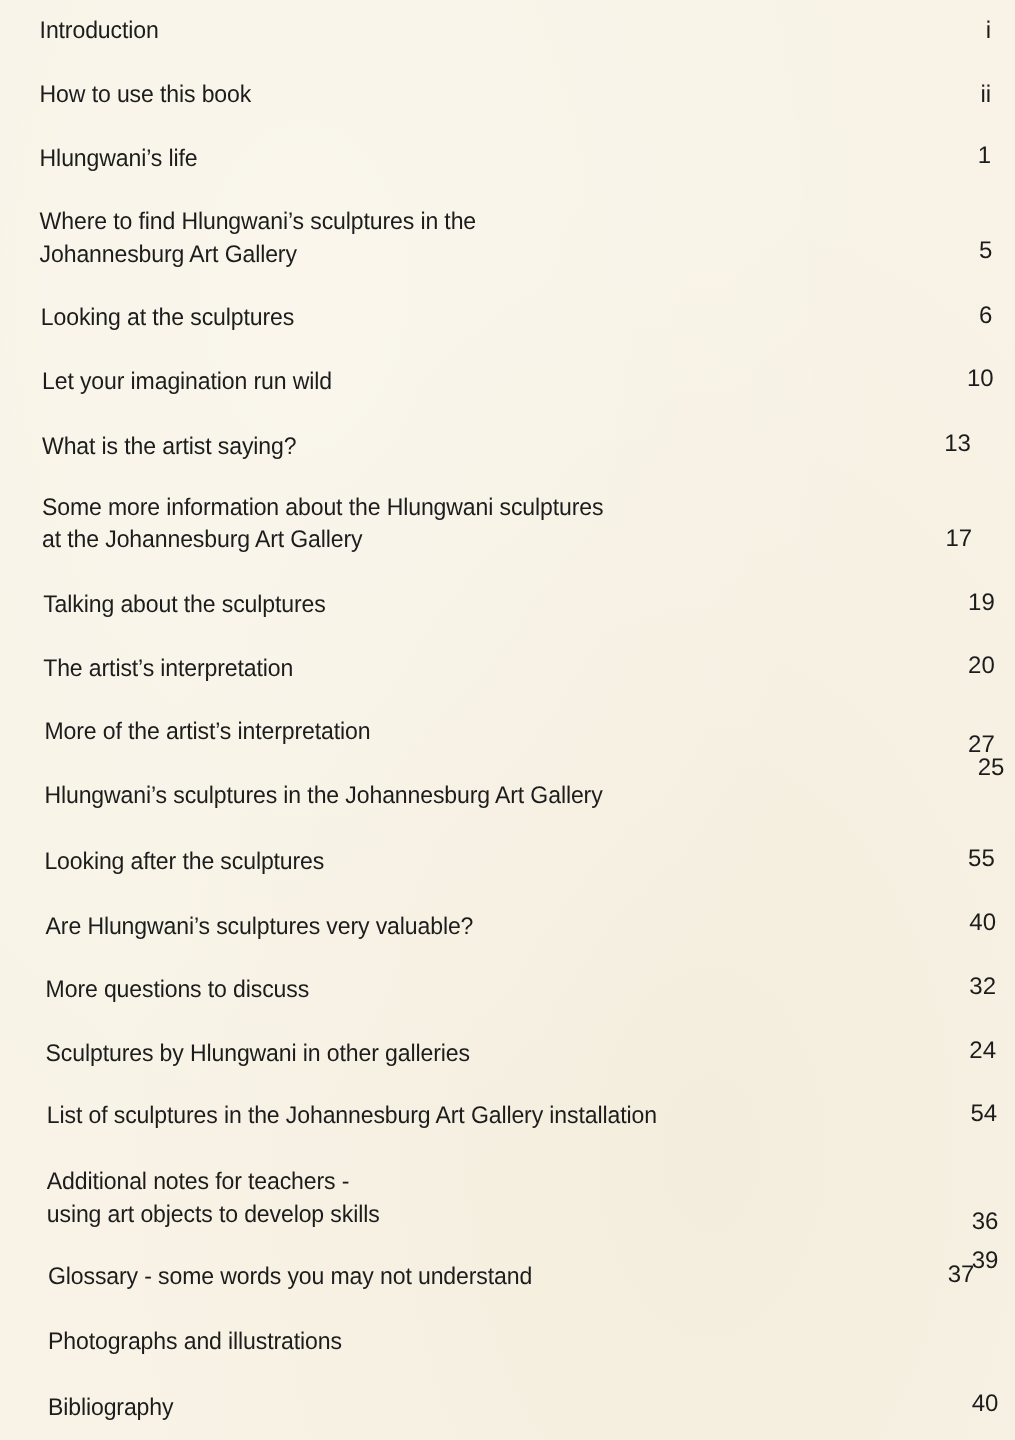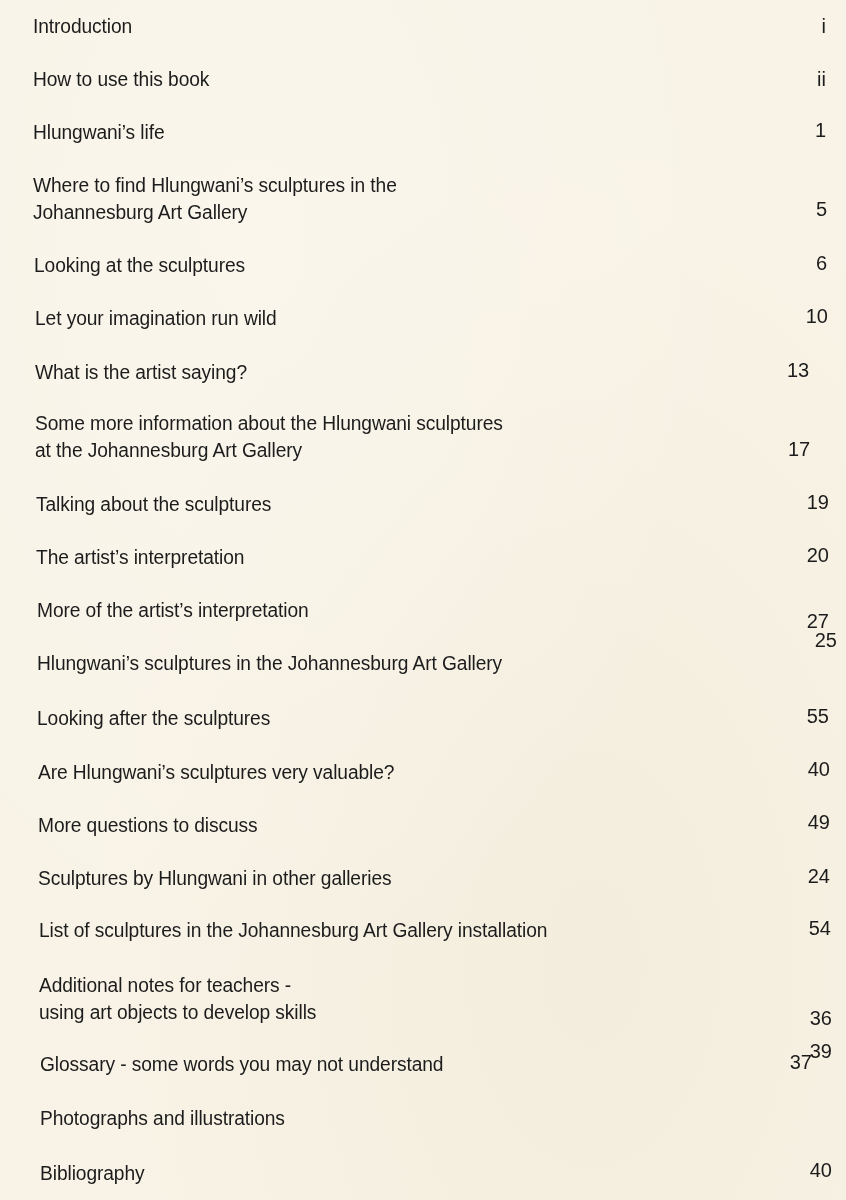--- a/index.html
+++ b/index.html
@@ -140,21 +140,21 @@
       <div class="entry">
         <div class="entry-title" style="top: 759px; left: 38px;">
           <span>Are Hlungwani’s sculptures very valuable?</span>
         </div>
         <div class="entry-page" style="top: 756px; left: 770px;">40</div>
       </div>
       <div class="entry">
         <div class="entry-title" style="top: 812px; left: 38px;">
           <span>More questions to discuss</span>
         </div>
-        <div class="entry-page" style="top: 809px; left: 770px;">49</div>
+        <div class="entry-page" style="top: 809px; left: 770px;">32</div>
       </div>
       <div class="entry">
         <div class="entry-title" style="top: 865px; left: 38px;">
           <span>Sculptures by Hlungwani in other galleries</span>
         </div>
         <div class="entry-page" style="top: 863px; left: 770px;">24</div>
       </div>
       <div class="entry">
         <div class="entry-title" style="top: 917px; left: 39px;">
           <span>List of sculptures in the Johannesburg Art Gallery installation</span>

